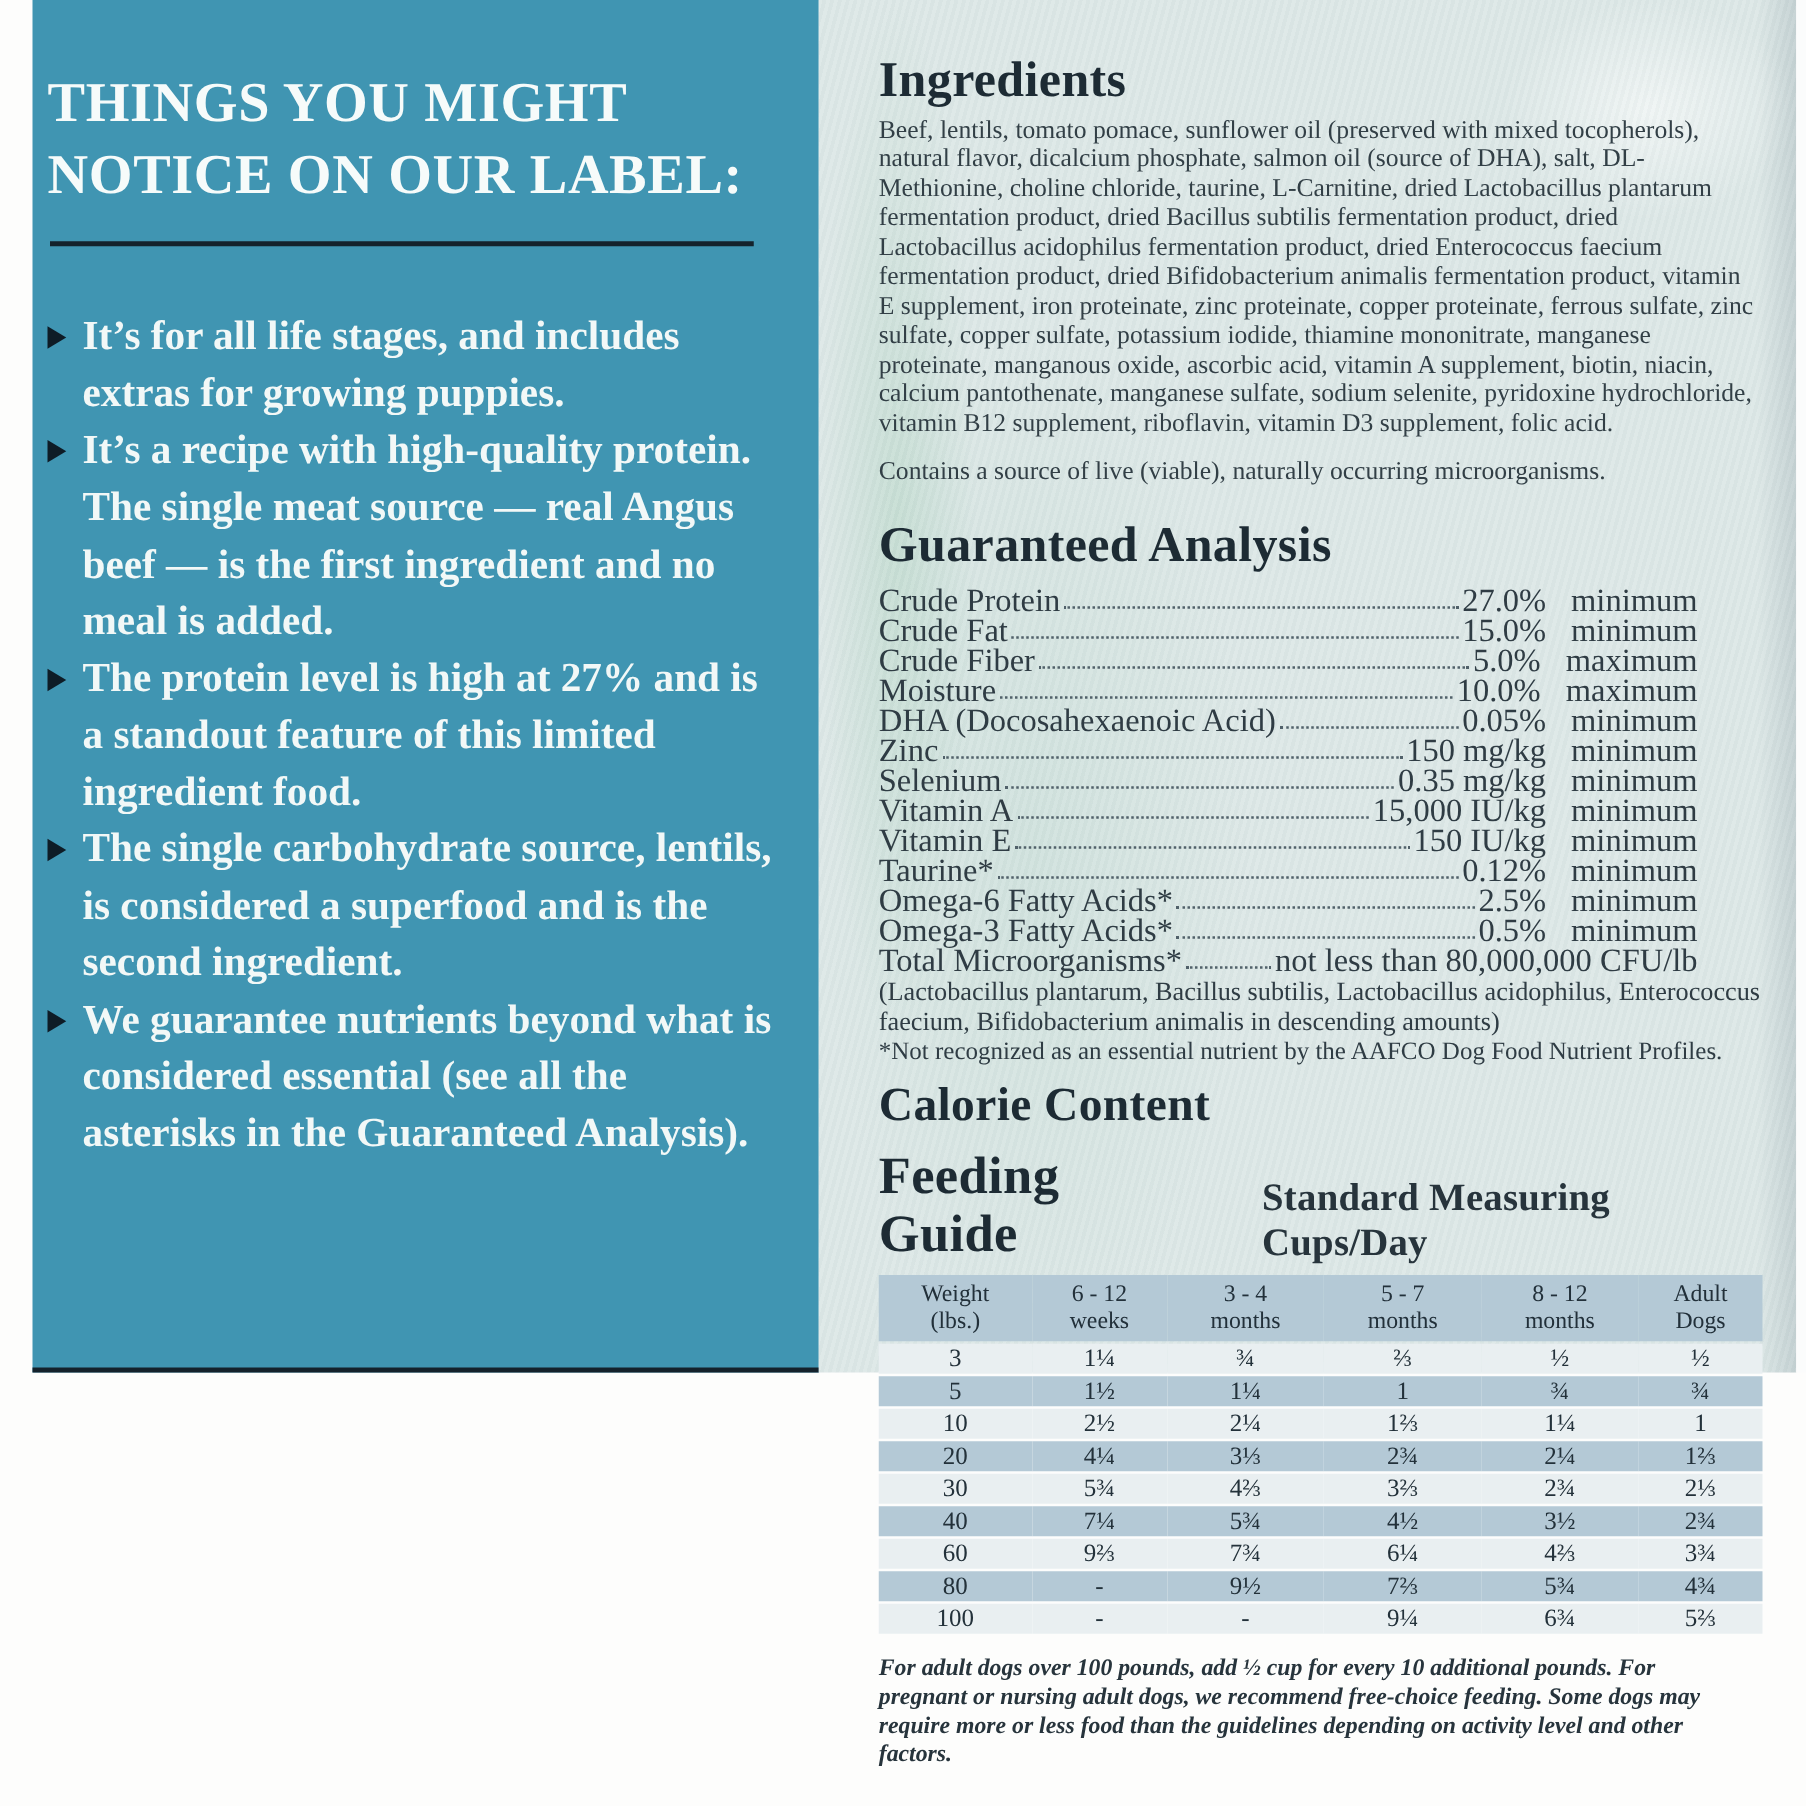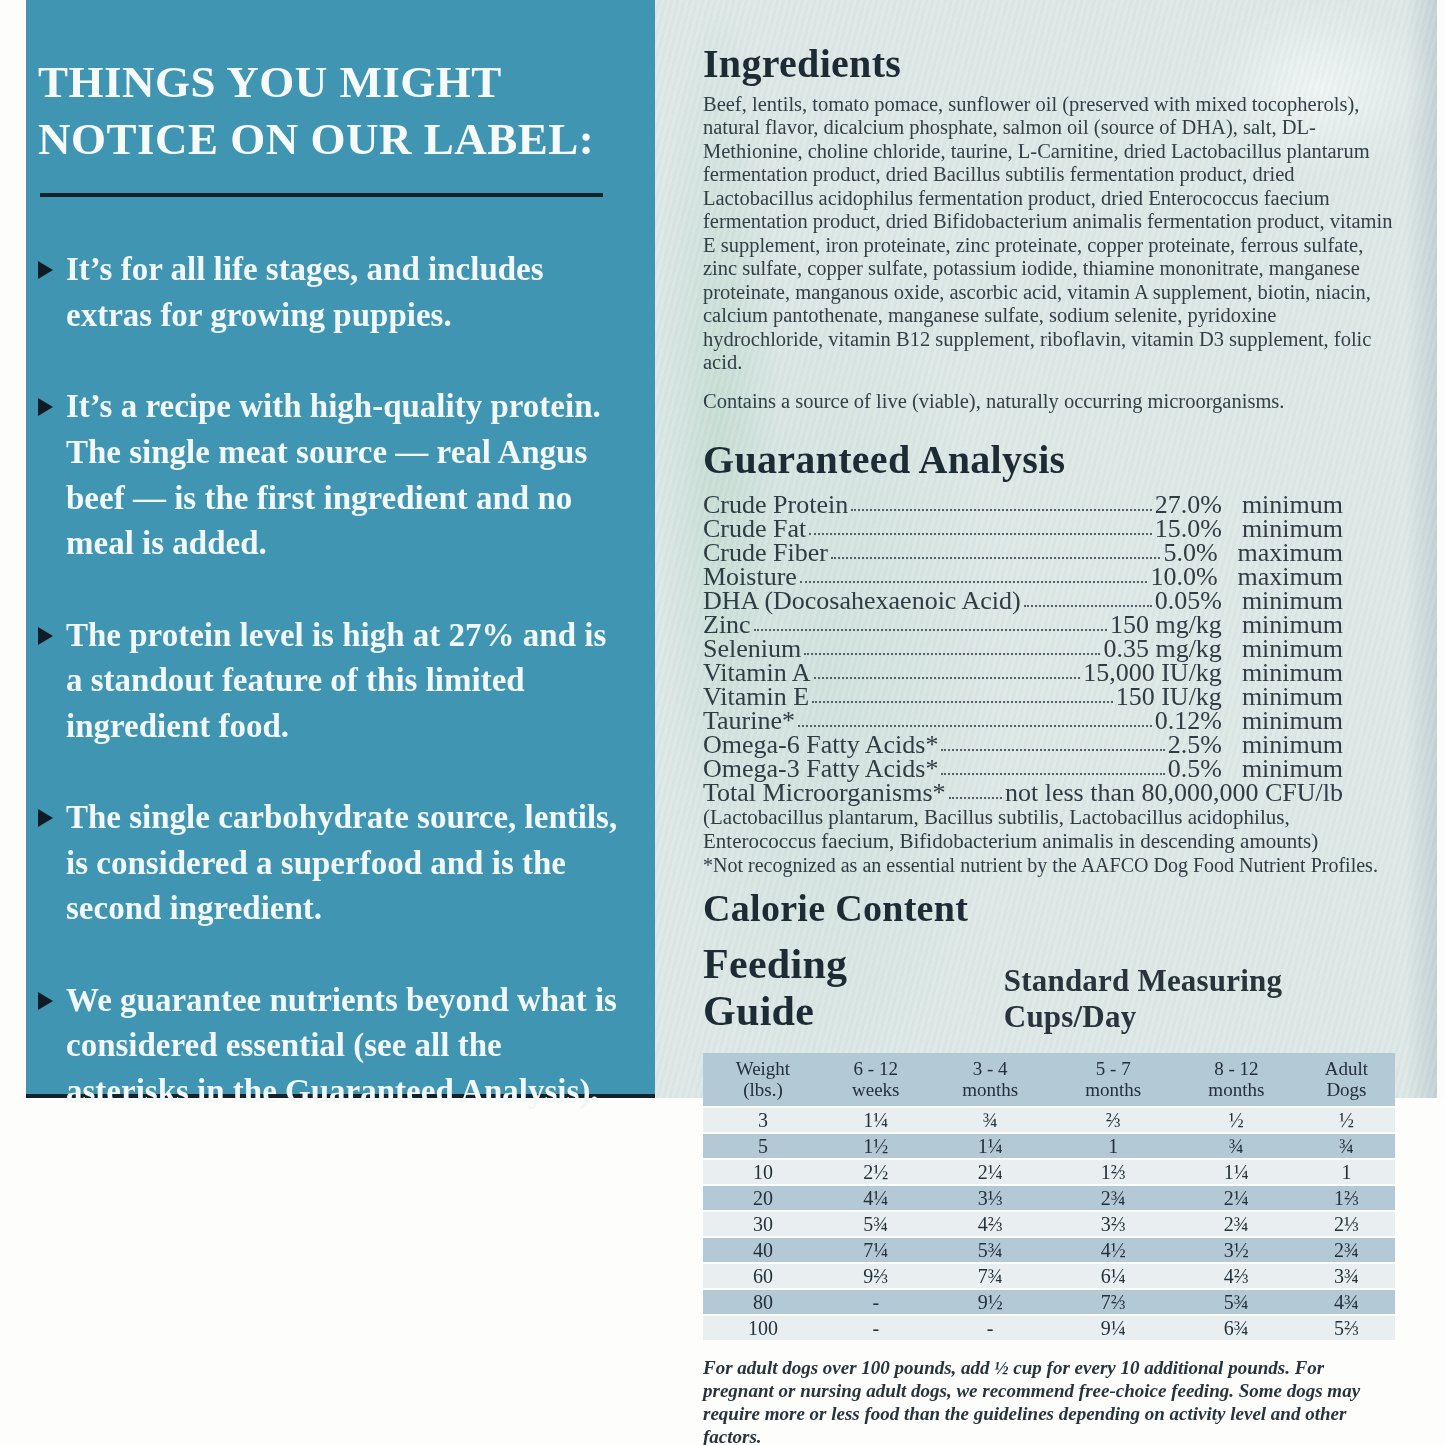--- a/index.html
+++ b/index.html
@@ -28,35 +28,35 @@
     color:var(--panel_text);padding:54px 28px 0 12px;
     border-bottom:4px solid var(--rule_dark);
   }
   .panel-title{
     font-size:45px;font-weight:700;line-height:1.26;letter-spacing:.5px;
     color:#f6fbfa;
   }
   .title-rule{
     height:4px;background:var(--rule_dark);border:0;margin:26px 24px 0 2px;
   }
-  .bullet-list{margin-top:50px;display:flex;flex-direction:column;gap:46px}
+  .bullet-list{margin-top:50px;display:flex;flex-direction:column;}
   .bullet{display:flex;align-items:flex-start}
   .arrow{
     flex:0 0 28px;width:0;height:0;margin-top:14px;
     border-top:9px solid transparent;border-bottom:9px solid transparent;
     border-left:15px solid #0e1c26;
   }
   .bullet-text{
     font-size:33px;font-weight:700;line-height:1.38;max-width:560px;
     color:#f2f8f7;
   }
 
   
   .paper-panel{
-    flex:1;padding:42px 42px 0 48px;color:var(--ink);
+    flex:1;padding:42px 27px 0 48px;color:var(--ink);
     background-color:var(--paper);
     background-image:
       repeating-linear-gradient(105deg, rgba(255,255,255,.05) 0 3px, rgba(90,110,115,.03) 3px 6px),
       radial-gradient(closest-side at 8% 38%, rgba(150,200,170,.30), transparent),
       radial-gradient(closest-side at 22% 62%, rgba(160,205,185,.20), transparent),
       radial-gradient(closest-side at 85% 8%, rgba(255,255,255,.55), transparent),
       linear-gradient(to right, rgba(110,130,140,0) 96%, rgba(110,130,140,.22) 100%);
   }
   .sec-heading{
     font-size:40px;font-weight:700;color:var(--heading_ink);
@@ -73,21 +73,21 @@
   .ga-note{font-size:21px;line-height:24px;color:#2f3c44}
   .ga-note.small{font-size:20px}
 
   .cc-heading{margin-top:10px;font-size:38px}
   .cc-text{font-size:22px;line-height:26px;margin-top:2px;color:#2f3c44}
 
   .fg-headrow{display:flex;align-items:flex-end;margin-top:12px}
   .fg-heading{font-size:42px}
   .fg-sub{font-size:31px;font-weight:700;margin-left:52px;color:#27343c;letter-spacing:.2px}
 
-  table.fg-table{width:100%;border-collapse:separate;border-spacing:0 2px;margin-top:16px}
+  table.fg-table{width:100%;border-collapse:separate;border-spacing:0 2px;margin-top:6px}
   .fg-table th{
     background:var(--table_stripe);font-weight:400;font-size:19px;line-height:21px;
     padding:5px 2px 6px;color:#22303a;text-align:center;
   }
   .fg-table td{
     font-size:20px;line-height:22px;height:24px;padding:1px 2px;
     text-align:center;color:#23313a;
   }
   .fg-table tr.stripe td{background:var(--table_stripe)}
   .fg-table tr.alt td{background:var(--table_alt)}

